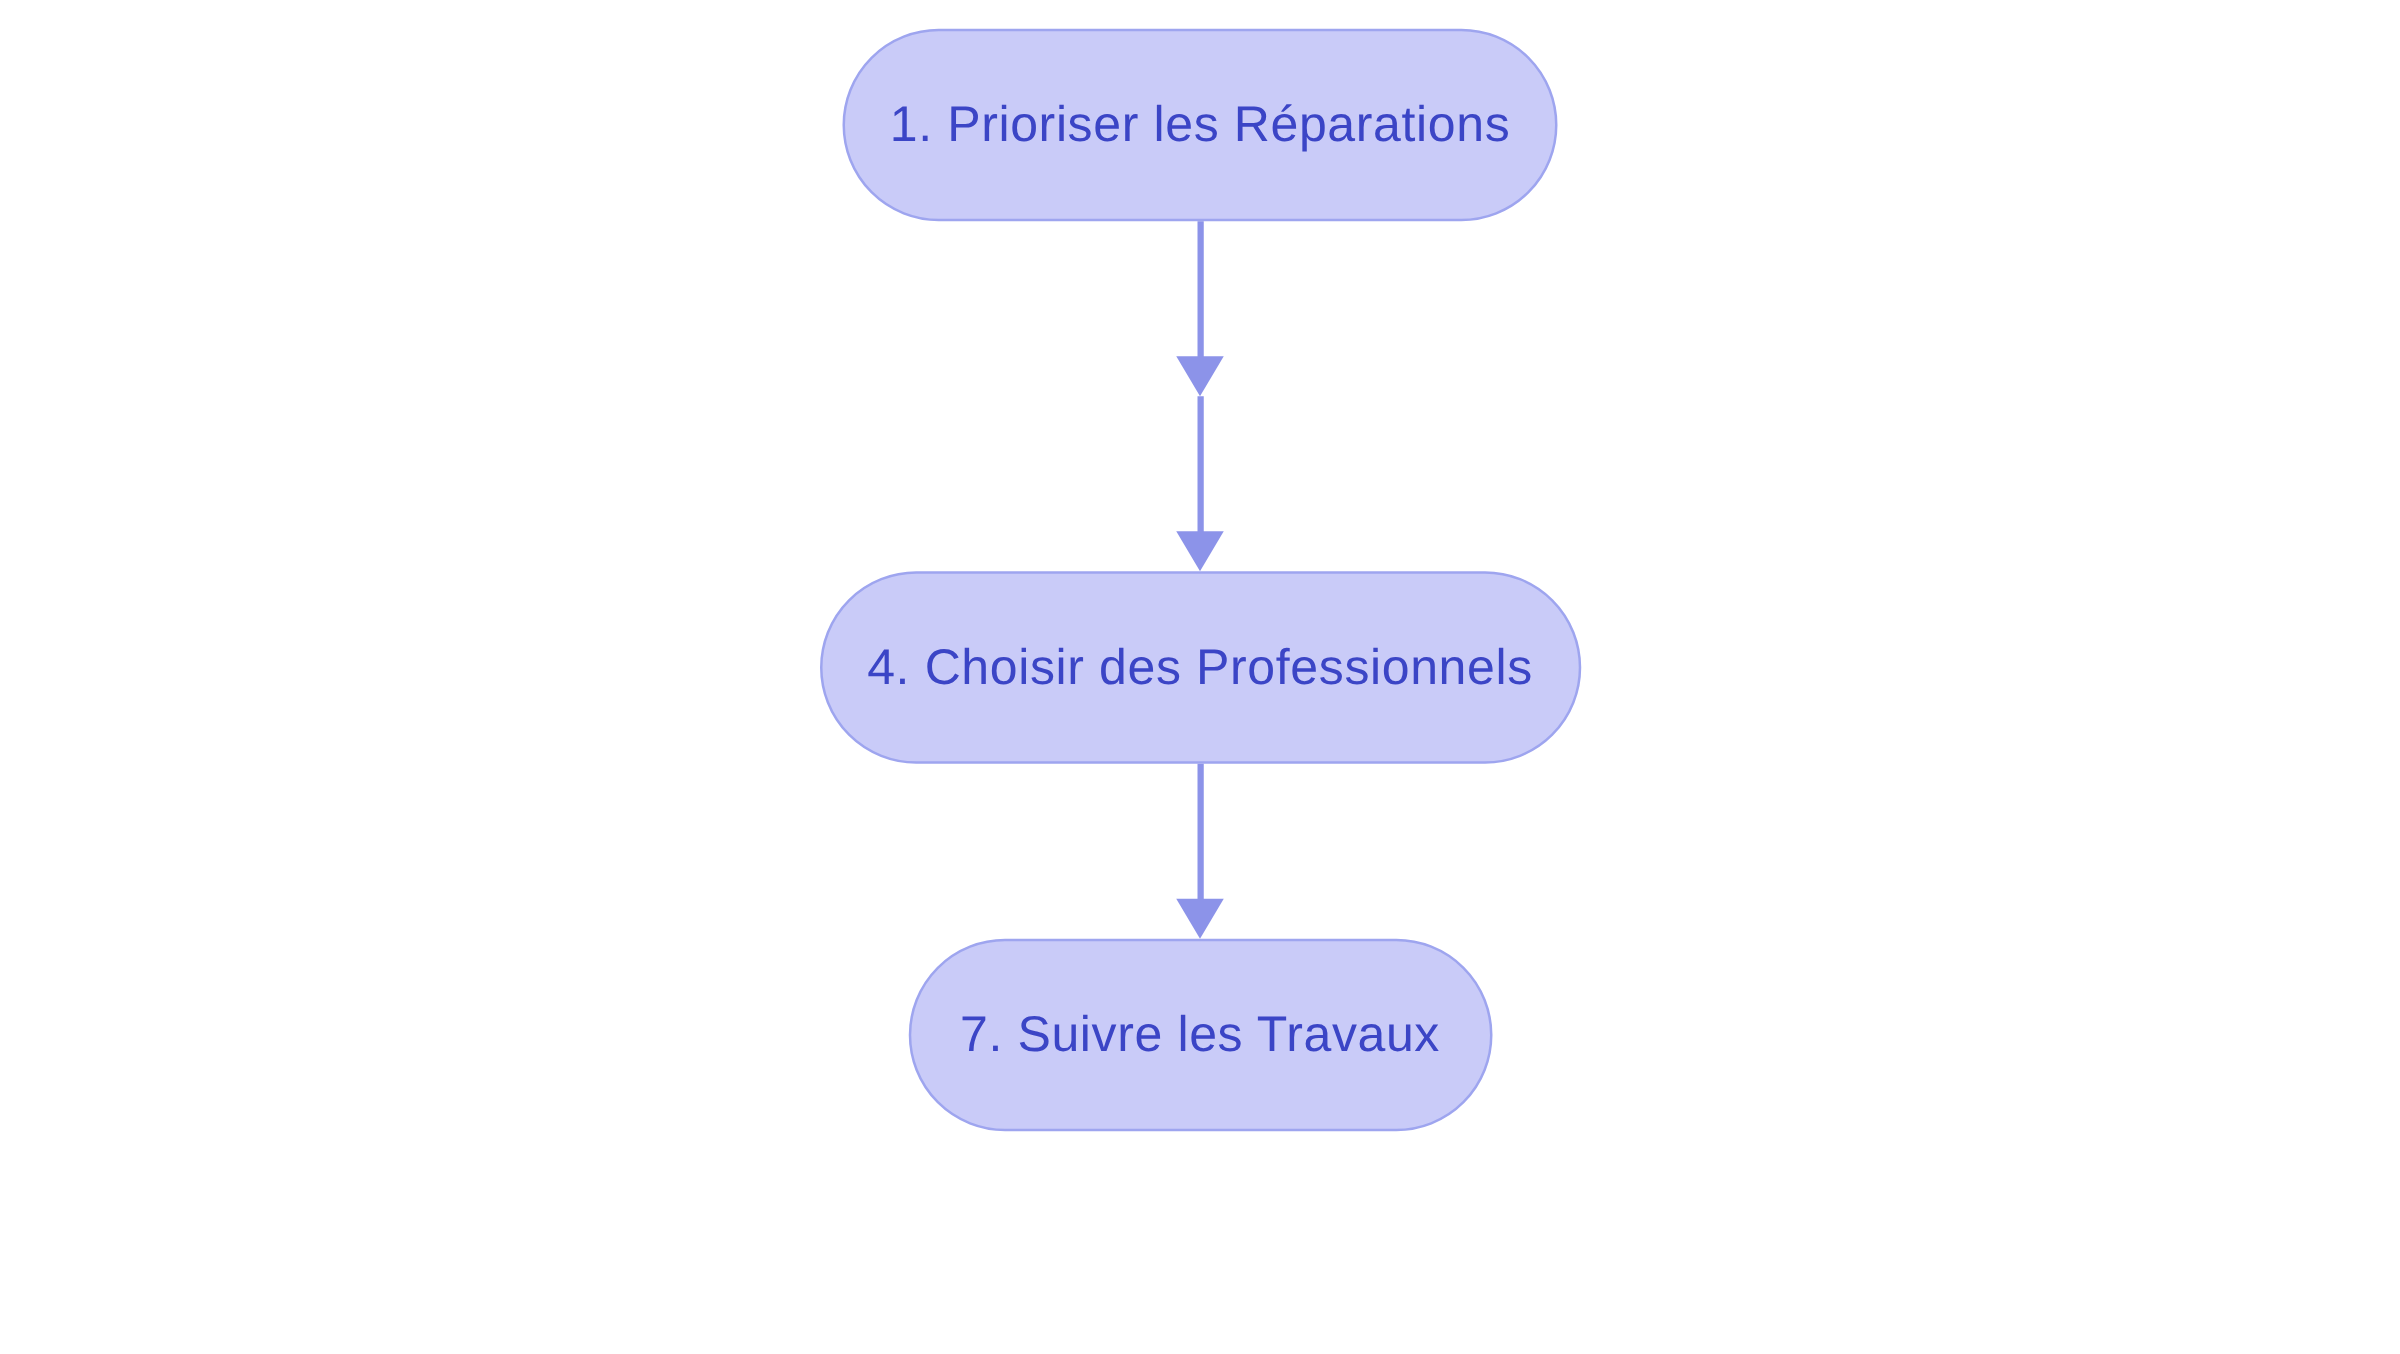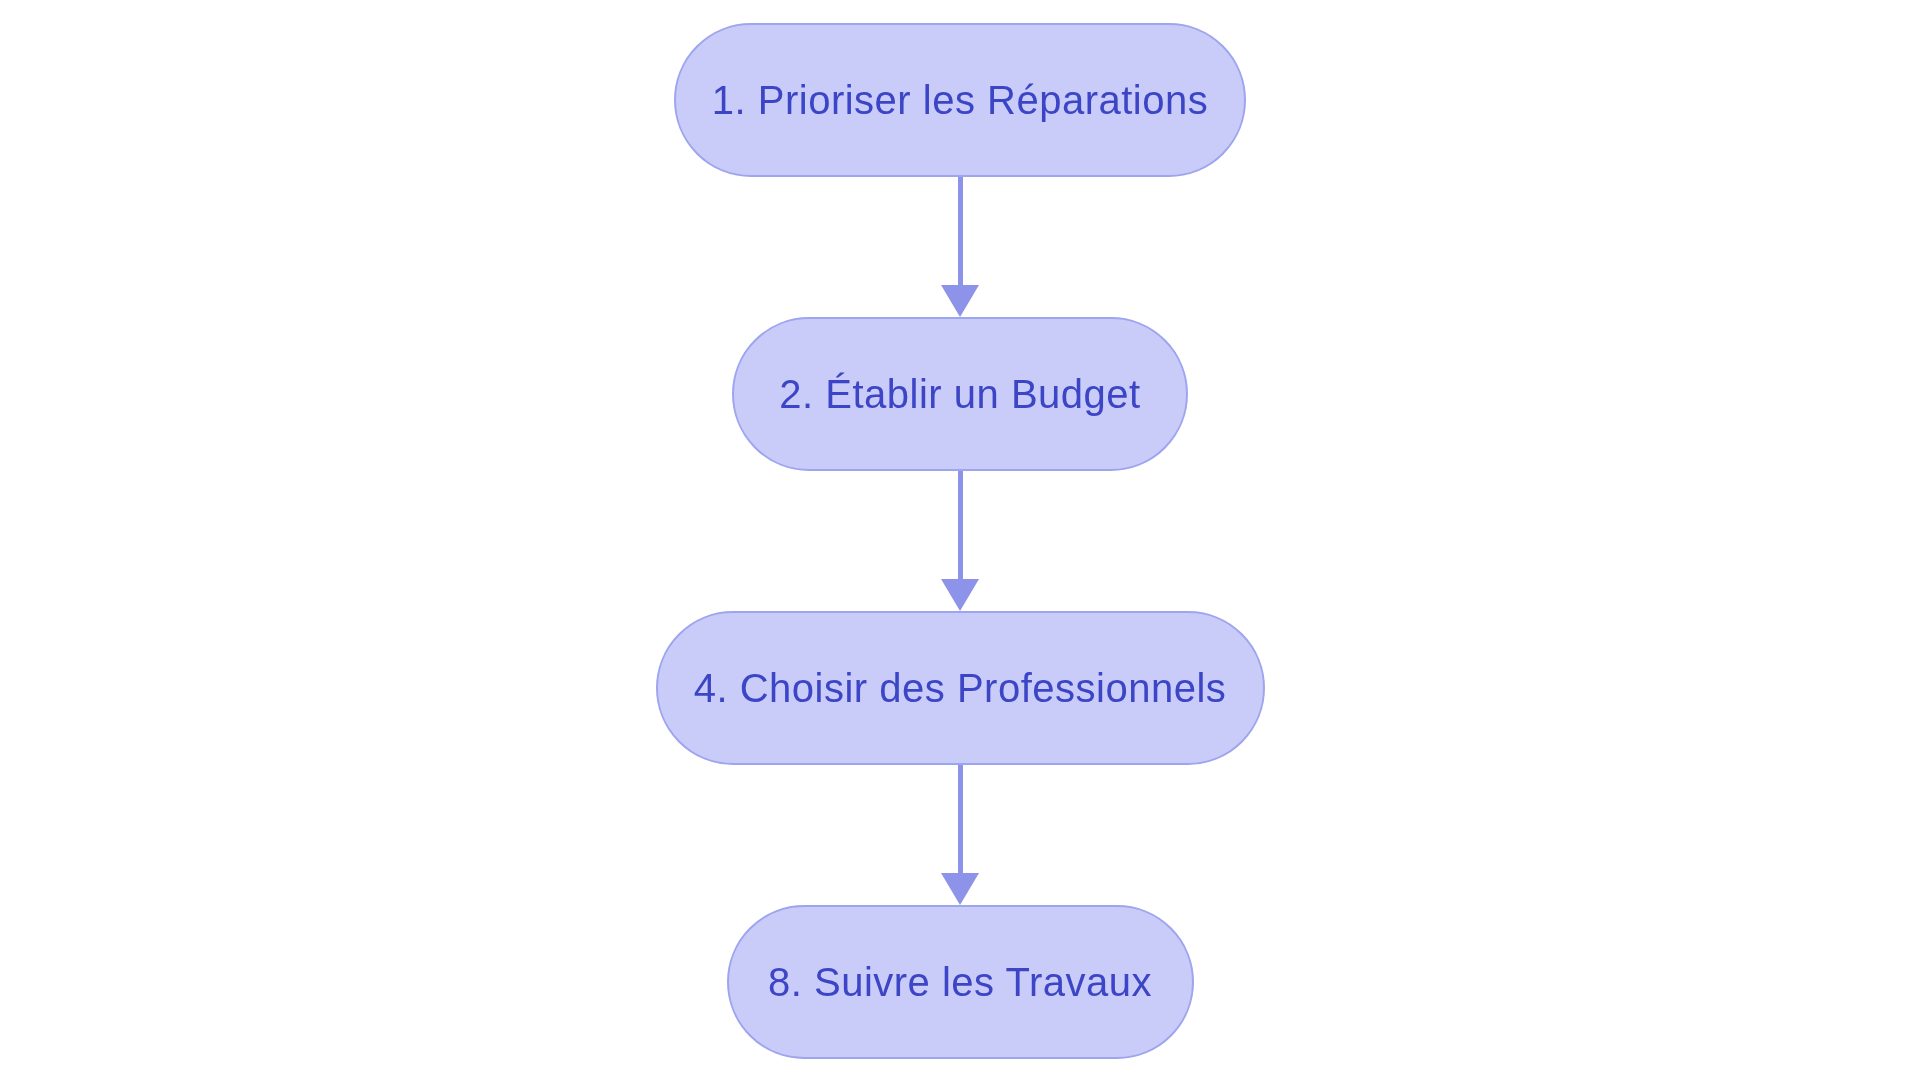--- a/index.html
+++ b/index.html
@@ -73,35 +73,32 @@
 
   <div class="node n1">
     <span class="node-label">1. Prioriser les Réparations</span>
   </div>
 
   <div class="arrow">
     <div class="arrow-line"></div>
     <div class="arrow-head"></div>
   </div>
 
-  <div class="node n2">
-    <span class="node-label">2. Établir un Budget</span>
-  </div>
 
   <div class="arrow">
     <div class="arrow-line"></div>
     <div class="arrow-head"></div>
   </div>
 
   <div class="node n3">
     <span class="node-label">4. Choisir des Professionnels</span>
   </div>
 
   <div class="arrow">
     <div class="arrow-line"></div>
     <div class="arrow-head"></div>
   </div>
 
   <div class="node n4">
-    <span class="node-label">8. Suivre les Travaux</span>
+    <span class="node-label">7. Suivre les Travaux</span>
   </div>
 
 </div>
 
 </body></html>

